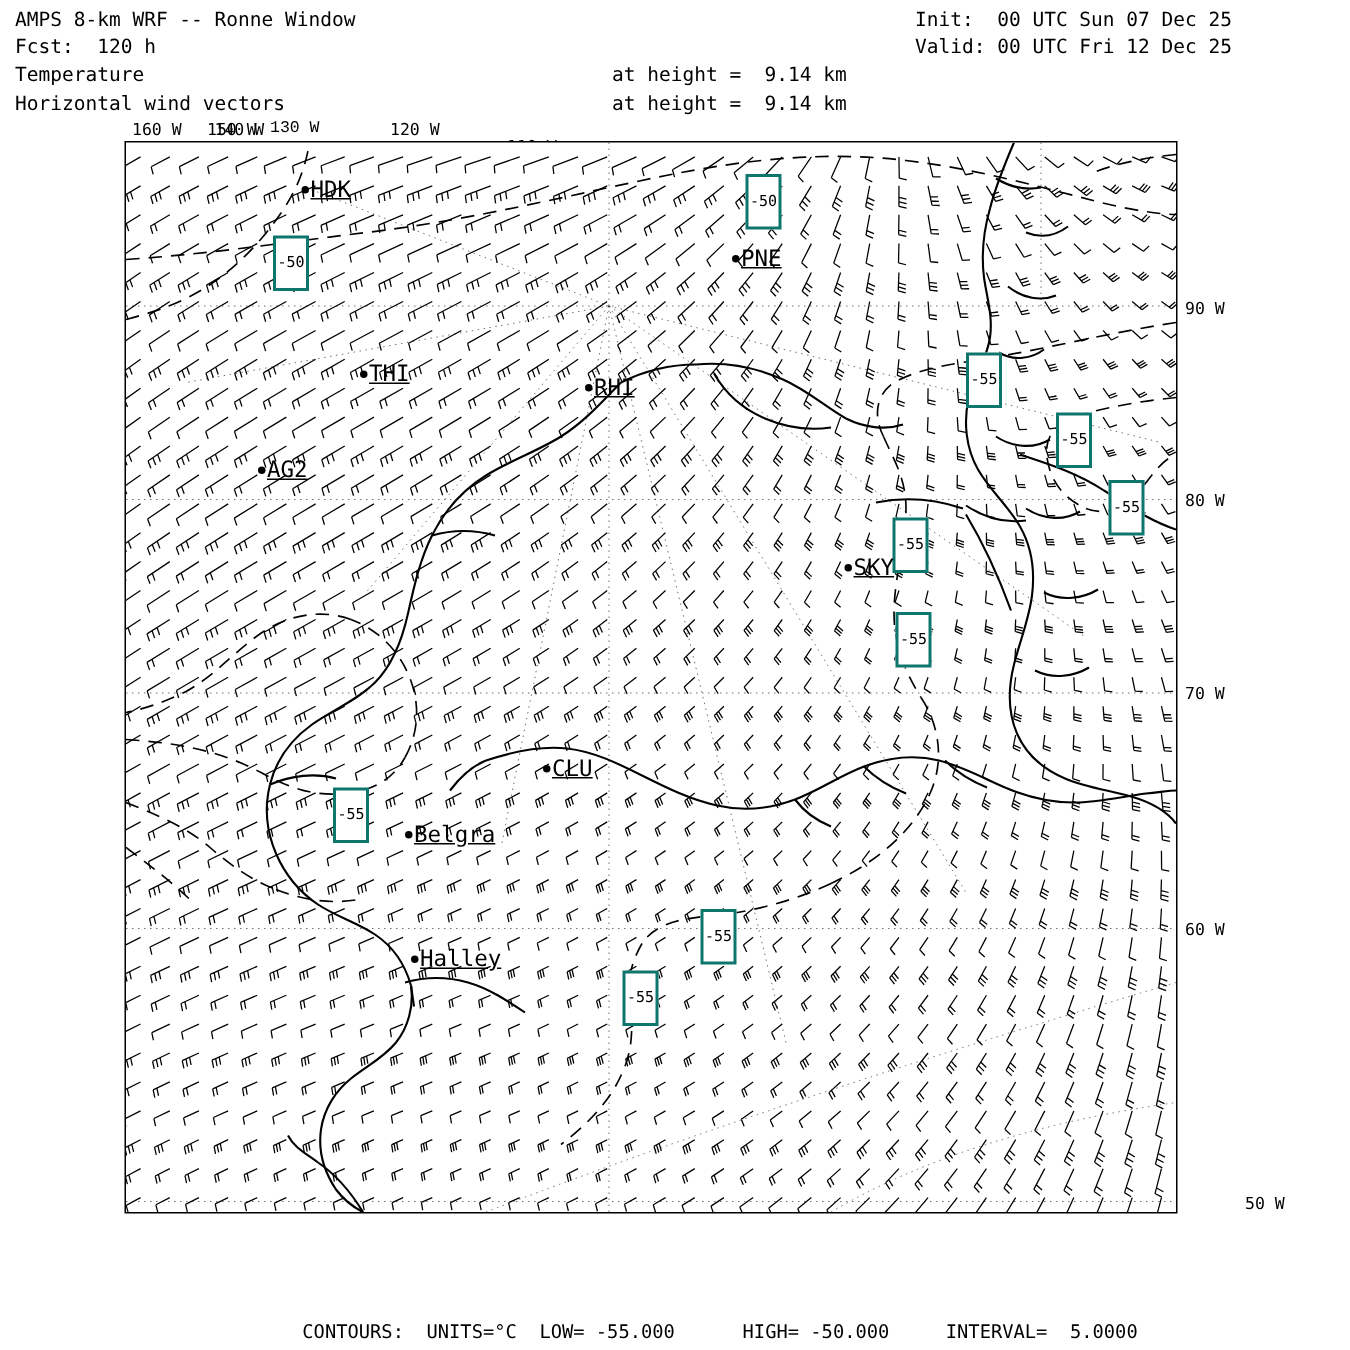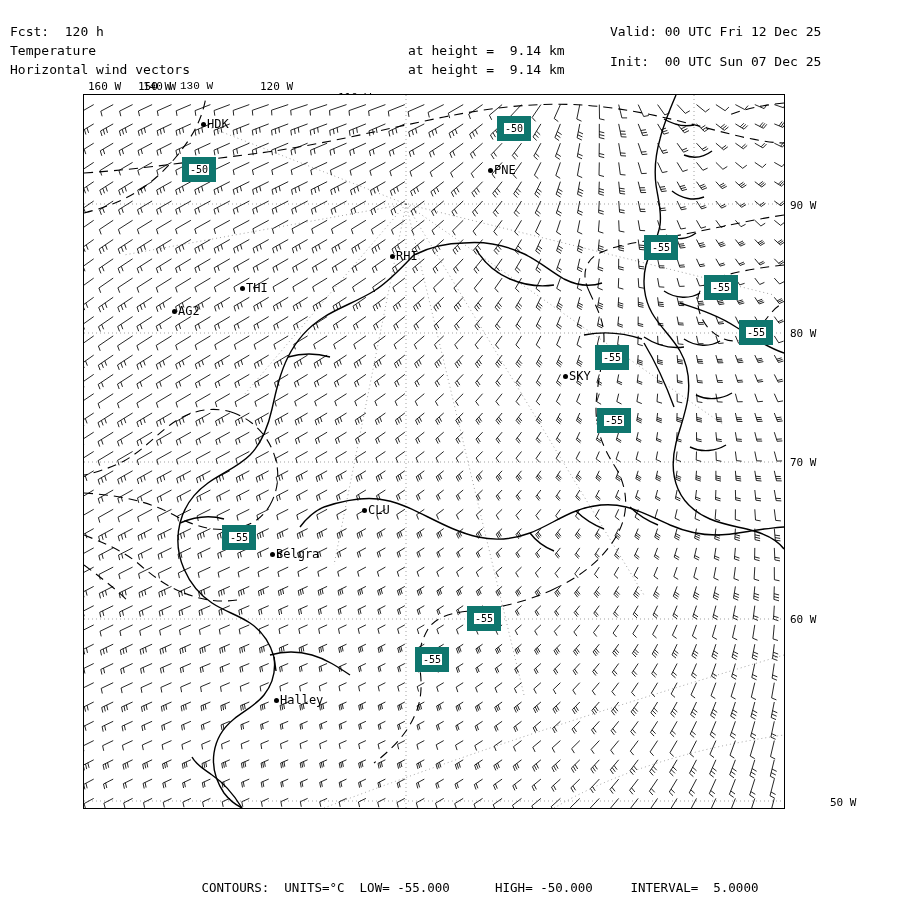--- a/index.html
+++ b/index.html
@@ -4,42 +4,43 @@
 <style>
   html,body{margin:0;padding:0;background:#ffffff;}
   body{width:900px;height:900px;overflow:hidden;font-family:"DejaVu Sans Mono",monospace;color:#000;}
   #root{position:relative;width:900px;height:900px;}
 
   .hdr{position:absolute;font-size:13px;letter-spacing:0px;white-space:pre;}
   .hdr-l1{left:10px;top:6px;}
   .hdr-l2{left:10px;top:24px;}
   .hdr-l3{left:10px;top:43px;}
   .hdr-l4{left:10px;top:62px;}
-  .hdr-r1{left:610px;top:6px;margin-top:48px;}
+  .hdr-r1{left:610px;top:6px;}
   .hdr-r2{left:610px;top:24px;}
   .hdr-m1{left:408px;top:43px;}
   .hdr-m2{left:408px;top:62px;}
 
   .plot{position:absolute;left:83px;top:94px;width:700px;height:713px;border:1px solid #000;overflow:hidden;background:#fff;}
 
   .axlbl{position:absolute;font-size:11px;white-space:pre;}
 
   .footer{position:absolute;left:0;top:880px;width:900px;text-align:center;font-size:12.5px;white-space:pre;font-family:"DejaVu Sans Mono",monospace;padding-left:30px;}
 
   svg.layer{position:absolute;left:0;top:0;width:700px;height:713px;}
 
-  .clab{position:absolute;font-size:10px;background:#fff;border:7px solid #0f766e;padding:0 1px;line-height:11px;}
-  .stn{position:absolute;font-size:12px;white-space:nowrap;}
+  .clab{position:absolute;font-size:10px;background:#fff;border:2px solid #0f766e;padding:11px 1px;line-height:11px;}
+  .stn{position:absolute;font-size:15px;white-space:nowrap;text-decoration:underline;}
   .stn .dot{display:inline-block;width:5px;height:5px;background:#000;border-radius:50%;vertical-align:middle;margin-right:1px;}
 </style>
 </head>
 <body>
 
 <div id="root">
 
+  <div class="hdr hdr-l1">AMPS 8-km WRF -- Ronne Window</div>
   <div class="hdr hdr-l2">Fcst:  120 h</div>
   <div class="hdr hdr-l3">Temperature</div>
   <div class="hdr hdr-l4">Horizontal wind vectors</div>
   <div class="hdr hdr-m1">at height =  9.14 km</div>
   <div class="hdr hdr-m2">at height =  9.14 km</div>
   <div class="hdr hdr-r1">Init:  00 UTC Sun 07 Dec 25</div>
   <div class="hdr hdr-r2">Valid: 00 UTC Fri 12 Dec 25</div>
 
   <div class="axlbl" style="left:88px;top:80px;">160 W</div>
   <div class="axlbl" style="left:120px;top:80px;margin-left:18px;">150 W</div>
@@ -1477,25 +1478,25 @@
         <div class="clab" style="left: 511px; top: 250px;">-55</div>
         <div class="clab" style="left: 513px; top: 313px;">-55</div>
         <div class="clab" style="left: 138px; top: 430px;">-55</div>
         <div class="clab" style="left: 383px; top: 511px;">-55</div>
         <div class="clab" style="left: 331px; top: 552px;">-55</div>
       </div>
 
     <div id="stations">
         <div class="stn" style="left: 117px; top: 22px;"><span class="dot"></span><span>HDK</span></div>
         <div class="stn" style="left: 404px; top: 68px;"><span class="dot"></span><span>PNE</span></div>
-        <div class="stn" style="left: 156px; top: 145px; margin-top: 41px;"><span class="dot"></span><span>THI</span></div>
+        <div class="stn" style="left: 156px; top: 145px;"><span class="dot"></span><span>THI</span></div>
         <div class="stn" style="left: 306px; top: 154px;"><span class="dot"></span><span>RHI</span></div>
         <div class="stn" style="left: 88px; top: 209px;"><span class="dot"></span><span>AG2</span></div>
         <div class="stn" style="left: 479px; top: 274px;"><span class="dot"></span><span>SKY</span></div>
         <div class="stn" style="left: 278px; top: 408px;"><span class="dot"></span><span>CLU</span></div>
         <div class="stn" style="left: 186px; top: 452px;"><span class="dot"></span><span>Belgra</span></div>
-        <div class="stn" style="left: 190px; top: 598px;"><span class="dot"></span><span>Halley</span></div>
+        <div class="stn" style="left: 190px; top: 535px;"><span class="dot"></span><span>Halley</span></div>
       </div>
 
   </div>
 
   <div class="footer">CONTOURS:  UNITS=°C  LOW= -55.000      HIGH= -50.000     INTERVAL=  5.0000</div>
 </div>
 
 </body></html>

